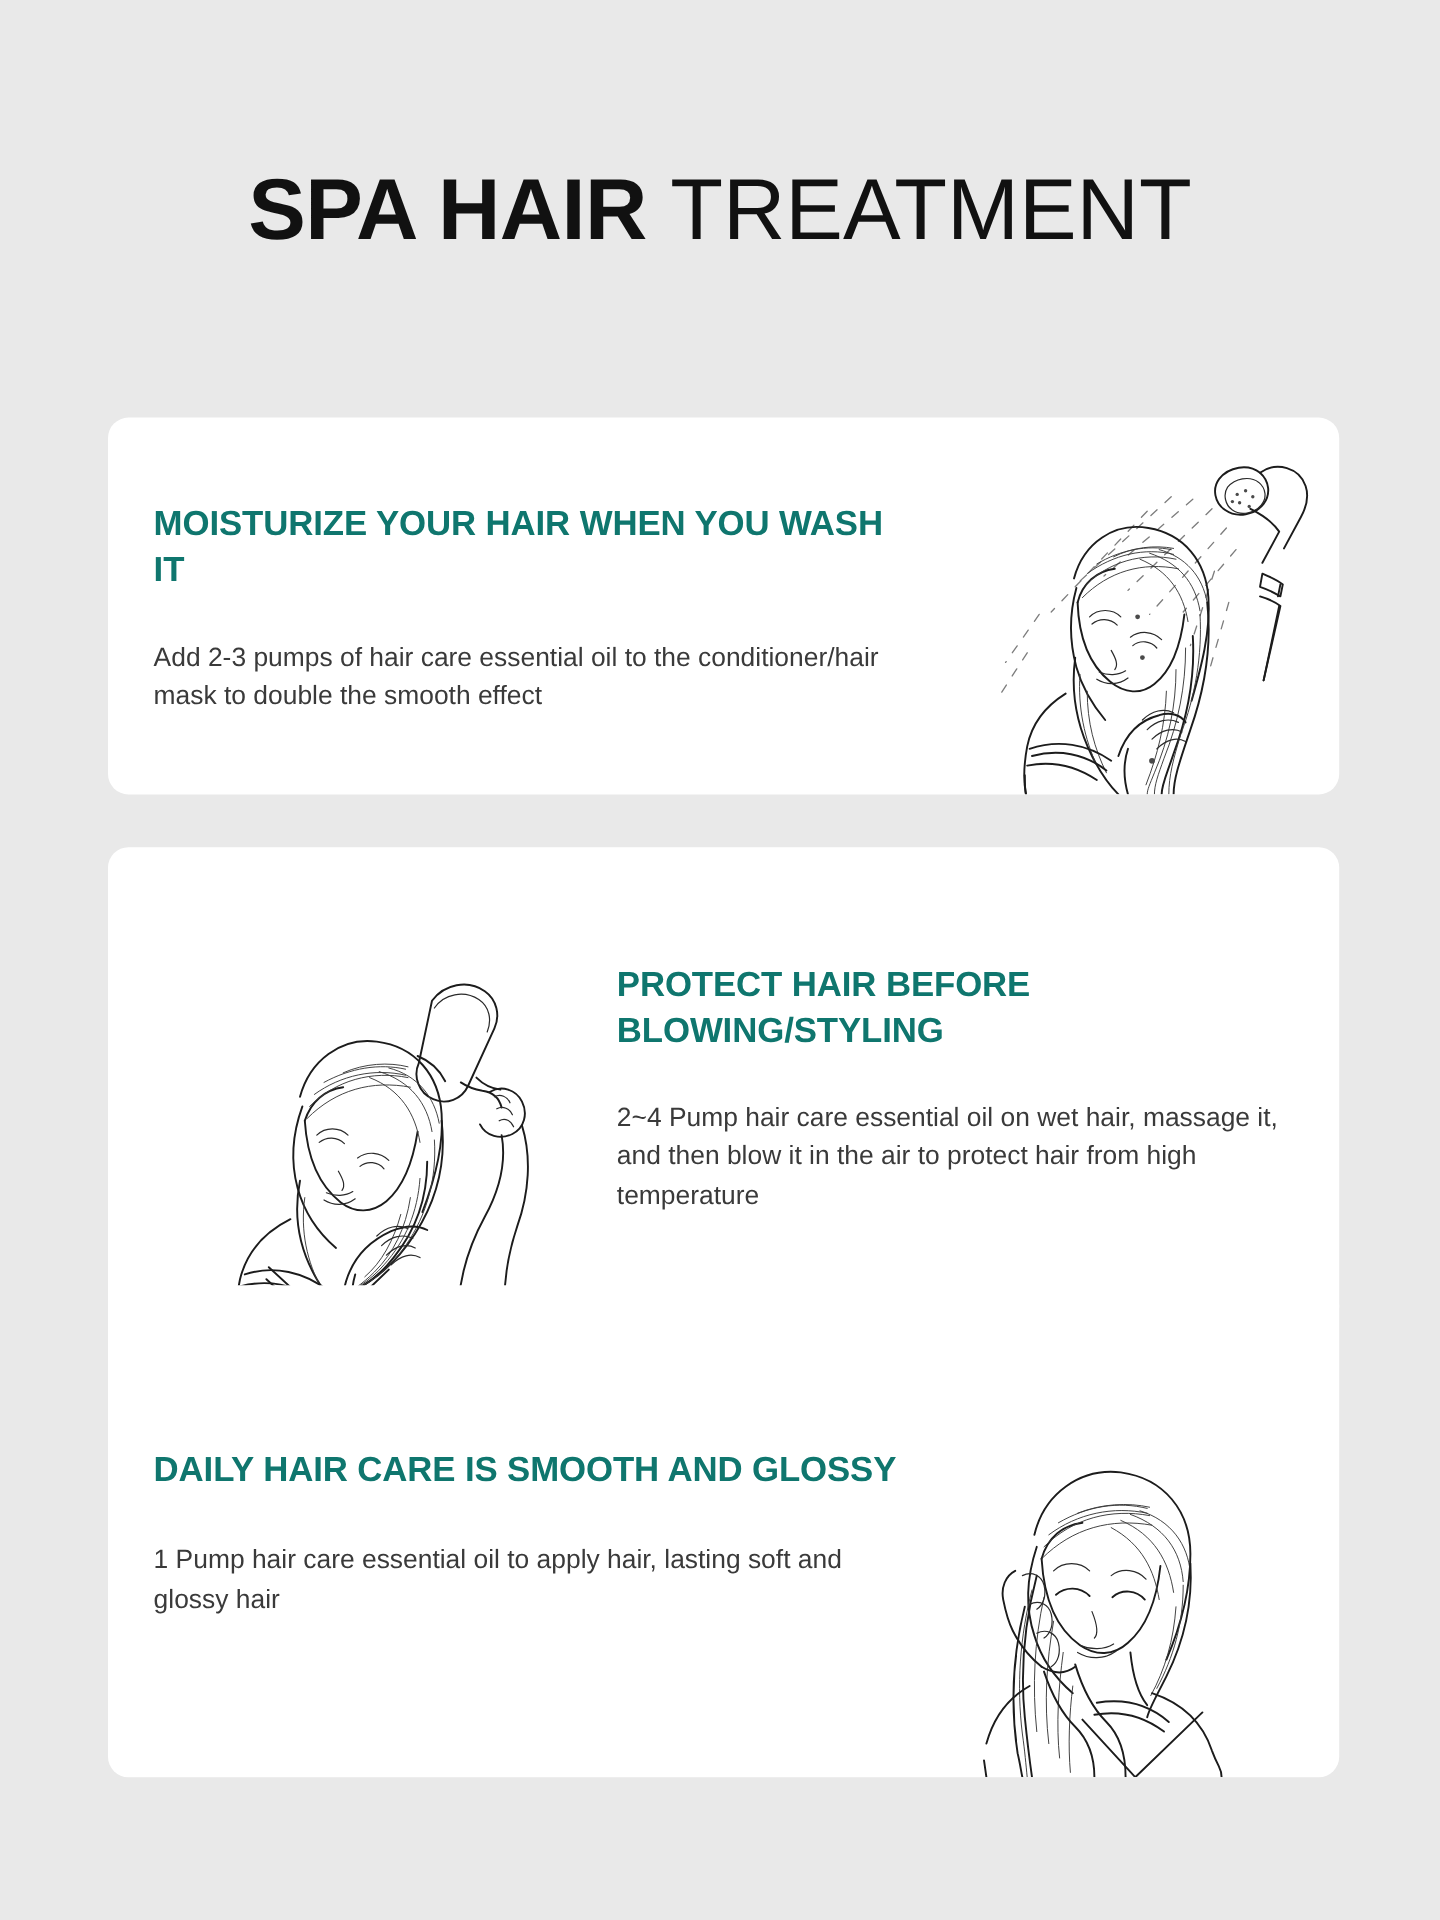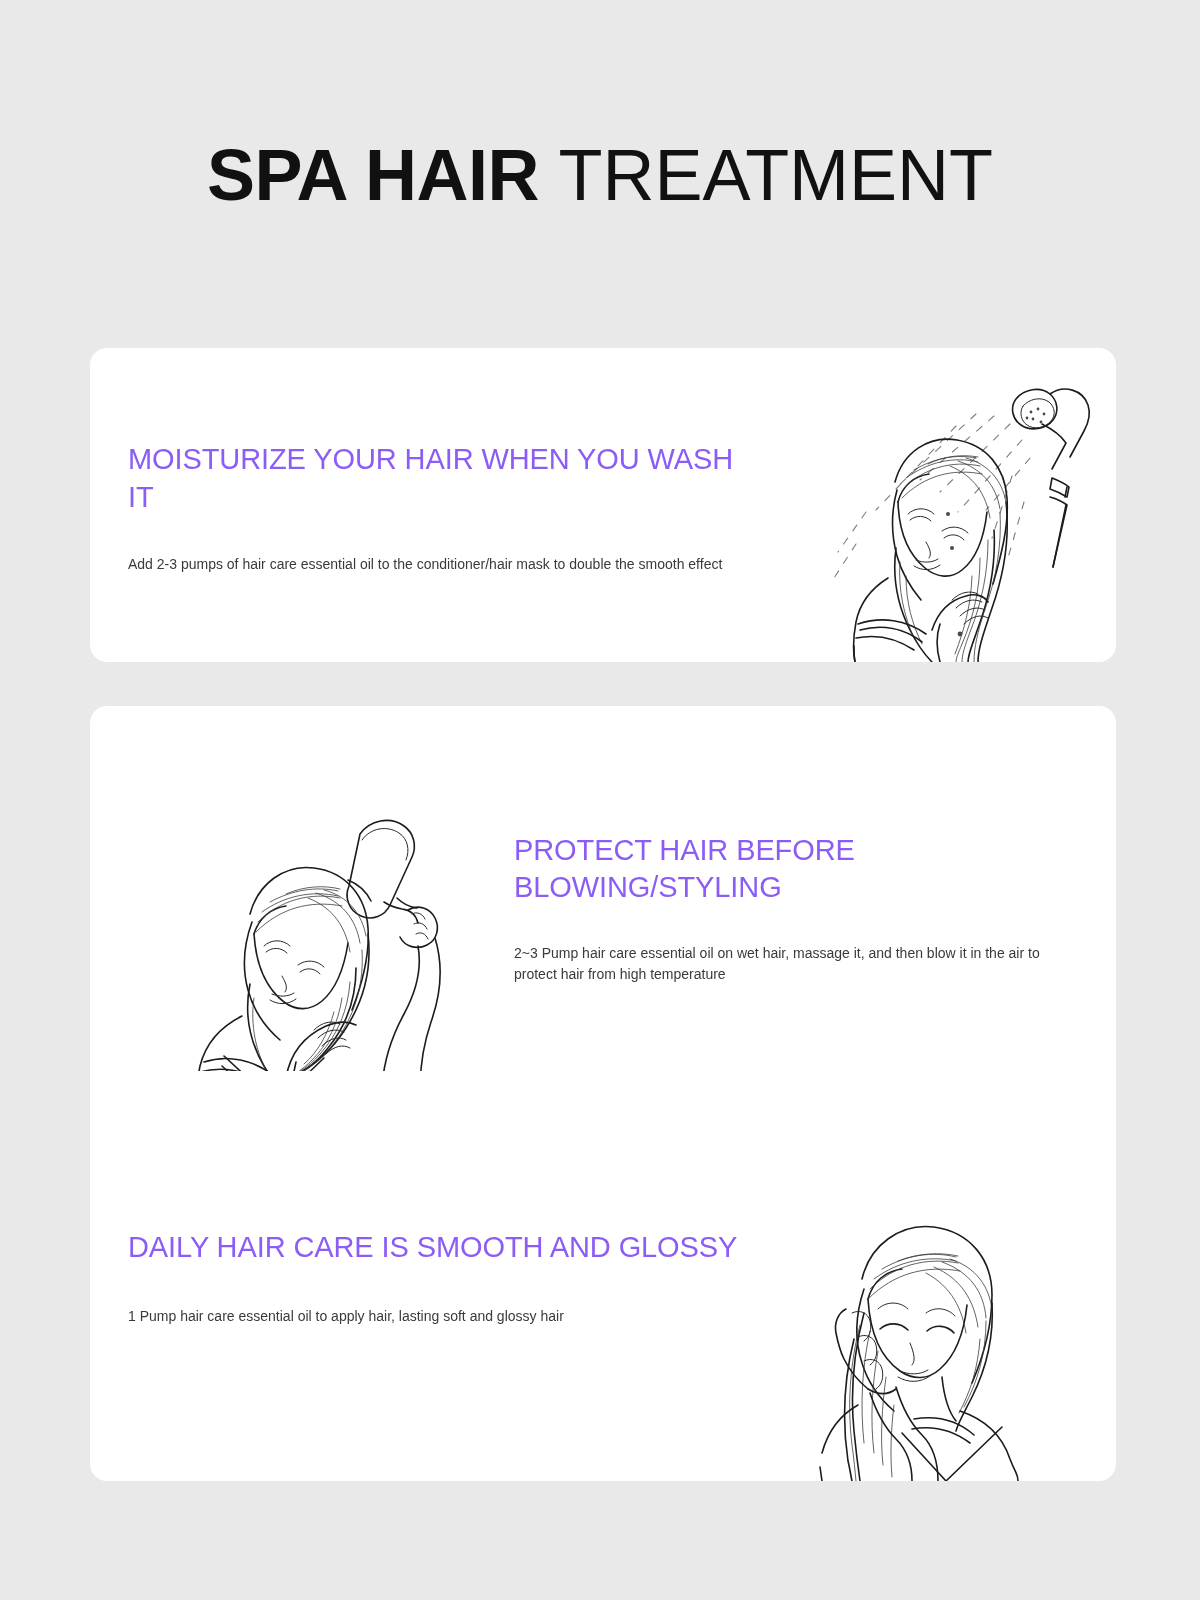--- a/index.html
+++ b/index.html
@@ -76,28 +76,28 @@
   .reverse .text-col {
     padding-left:18px;
     padding-right:38px;
   }
   #card-1 .text-col { width:690px; padding-top:6px; }
   #card-2 .text-col { width:620px; padding-top:4px; }
   #card-3 .text-col { width:690px; padding-top:4px; }
 
   .card-heading {
     font-size:29px;
-    font-weight:400;
-    color:#8b5cf6;
+    font-weight:700;
+    color:#0f766e;
     line-height:1.30;
     letter-spacing:-0.1px;
   }
   .card-body {
     margin-top:37px;
-    font-size:14px;
+    font-size:22px;
     font-weight:400;
     color:#3a3a3a;
     line-height:1.48;
   }
   #card-2 .card-body { margin-top:36px; }
   #card-3 .card-body { margin-top:40px; }
 
   .art-col {
     flex:1 1 auto;
     display:flex;
@@ -223,21 +223,21 @@
           </g>
         </svg>
       </div>
     </div>
   </div>
 
   <div class="card" id="card-2">
     <div class="card-inner reverse">
       <div class="text-col">
         <div class="card-heading">PROTECT HAIR BEFORE BLOWING/STYLING</div>
-        <div class="card-body">2~3 Pump hair care essential oil on wet hair, massage it, and then blow it in the air to protect hair from high temperature</div>
+        <div class="card-body">2~4 Pump hair care essential oil on wet hair, massage it, and then blow it in the air to protect hair from high temperature</div>
       </div>
       <div class="art-col">
 
         <svg width="330" height="300" viewBox="0 0 330 300">
 
           <g>
             <path class="ln" d="M198 28 c10-14 30-18 44-8 c10 7 13 20 8 31 l-22 48 c-5 11 -18 16 -29 11 c-12-5 -17-19 -12-30z"></path>
             <path class="ln-t" d="M200 34 c8-12 25-15 37-7 c9 6 11 17 7 27"></path>
             <path class="ln" d="M186 74 c10 4 18 11 23 21"></path>
             <path class="ln" d="M222 96 c6 4 12 6 18 7 c8 1 14 6 16 14"></path>

